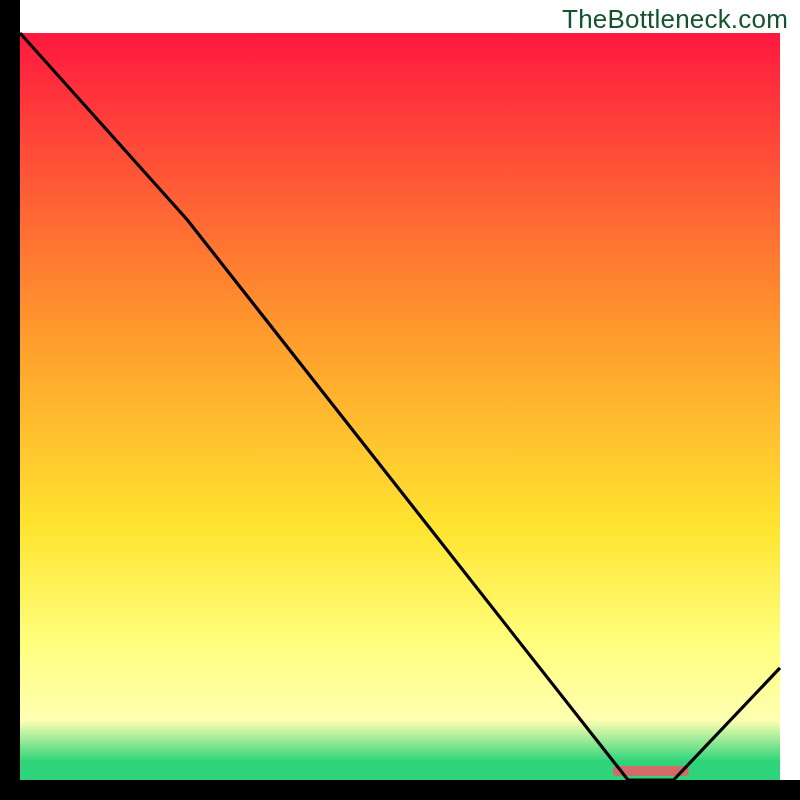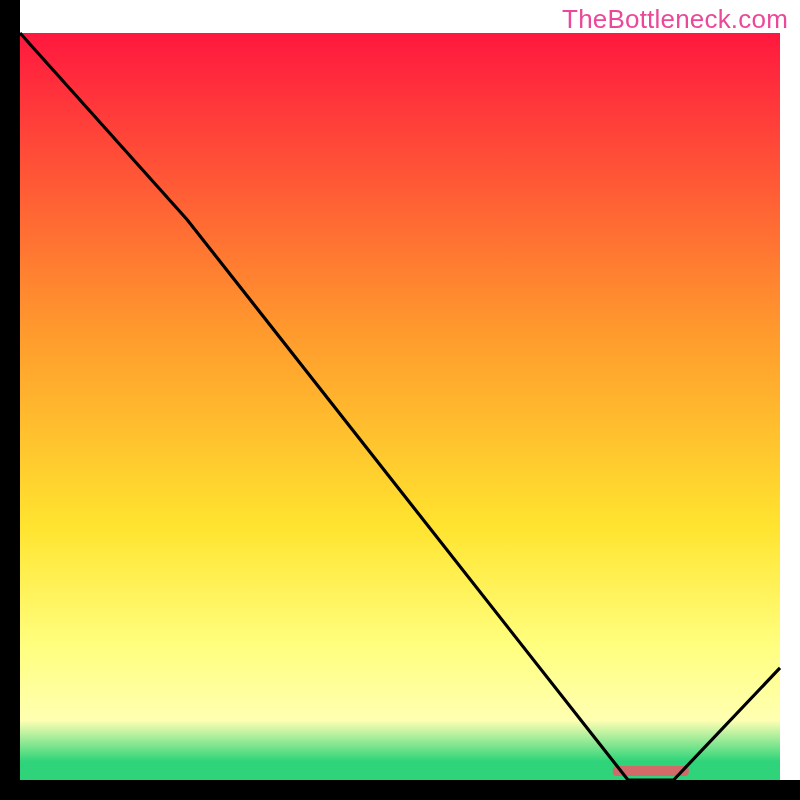--- a/index.html
+++ b/index.html
@@ -15,21 +15,21 @@
     width: 800px;
     height: 800px;
   }
   .watermark {
     position: absolute;
     top: 4px;
     right: 12px;
     font-family: Arial, Helvetica, sans-serif;
     font-size: 26px;
     font-weight: 500;
-    color: #ec4899;
+    color: #14532d;
     letter-spacing: 0.2px;
   }
   svg.plot {
     display: block;
     position: absolute;
     left: 0;
     top: 0;
   }
 </style>
 </head>

